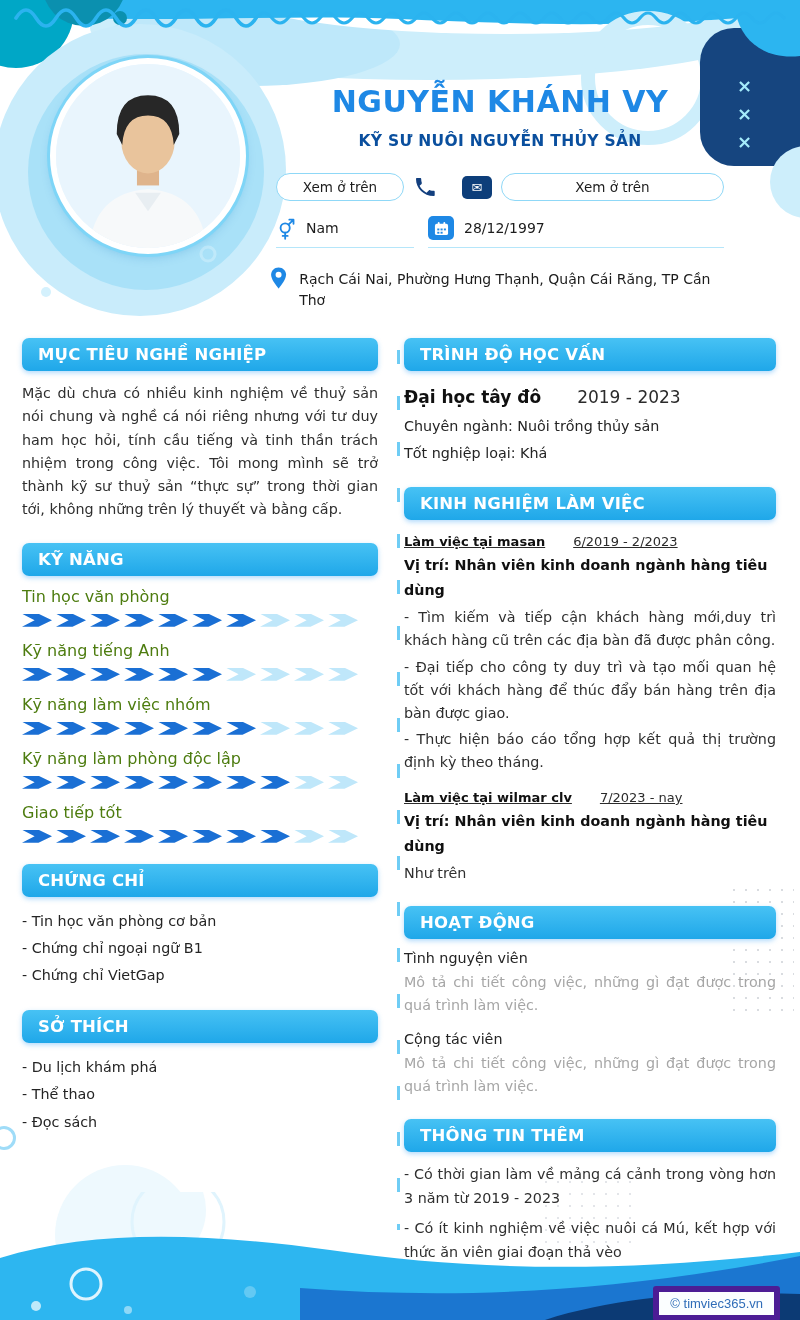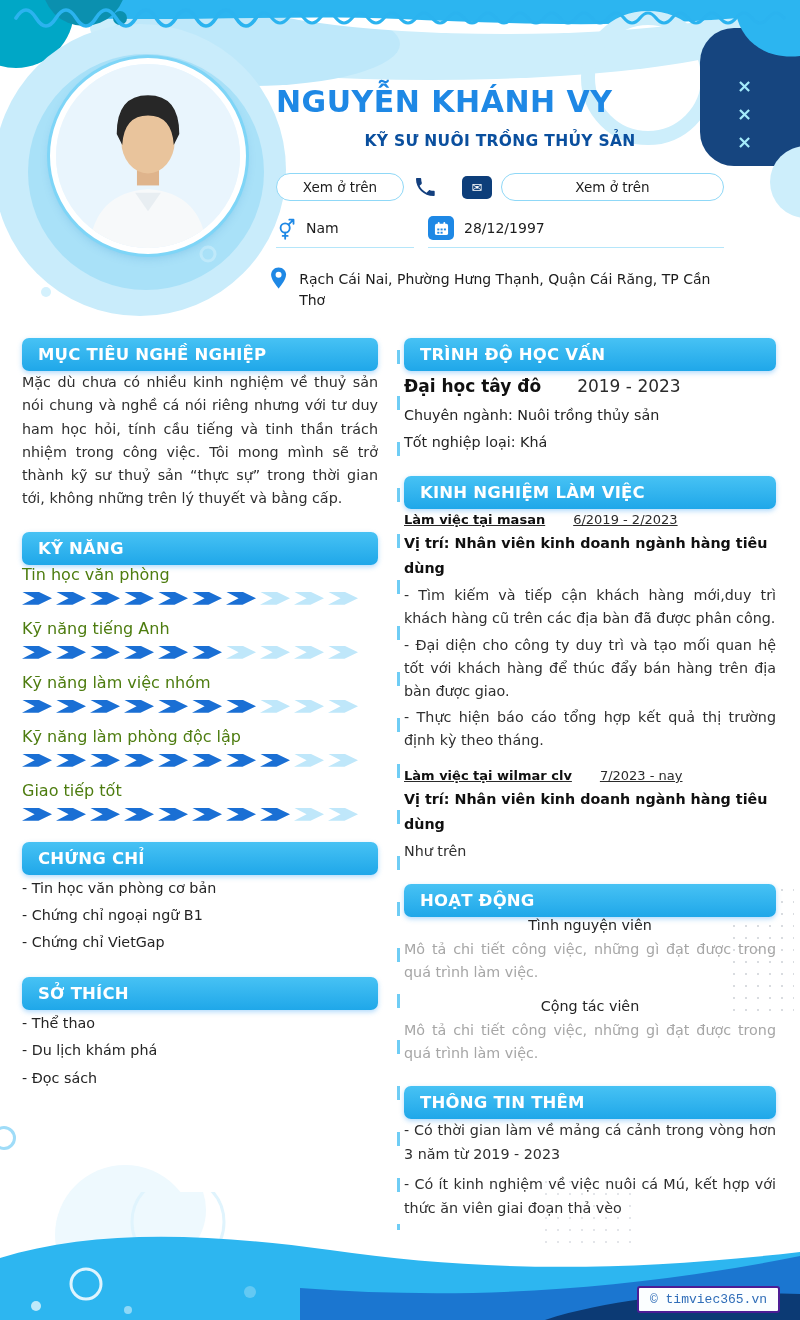--- a/index.html
+++ b/index.html
@@ -19,21 +19,21 @@
   .photo-wrap {
     position:absolute; left:50px; top:58px; width:196px; height:196px;
     border-radius:50%; border:6px solid #ffffff;
     box-shadow:0 0 0 3px #7ed5f7, 0 4px 10px rgba(40,130,200,.25);
     overflow:hidden; background:#eaf6fe; z-index:3;
   }
   .photo-wrap svg { width:100%; height:100%; display:block; }
 
   .head-text { position:absolute; left:276px; top:84px; width:448px; z-index:3; }
   .cand-name {
-    text-align:left; font-size:30px; font-weight:bold; color:#1e88e5;
+    text-align:center; font-size:30px; font-weight:bold; color:#1e88e5;
     letter-spacing:.5px;
   }
   .cand-title {
     text-align:center; font-size:15.5px; font-weight:bold; color:#0a4f9e;
     letter-spacing:.3px; margin-top:13px;
   }
   .c-row1 { display:flex; align-items:center; gap:9px; margin-top:23px; }
   .pill {
     border:1.5px solid #8fd8f7; border-radius:15px; background:#fff;
     font-size:13.5px; color:#1c1c1c; padding:5px 10px; text-align:center;
@@ -65,21 +65,21 @@
   .col-left  { left:22px;  width:356px; }
   .col-right { left:404px; width:372px; }
   .col-divider {
     position:absolute; left:397px; top:350px; height:880px; width:3px; z-index:1;
     background:repeating-linear-gradient(180deg,#6fcdf5 0 14px,transparent 14px 46px);
   }
   .section { margin-bottom:21px; }
   .sec-bar {
     background:linear-gradient(180deg,#47c2f4,#1fa7e9); color:#fff;
     font-weight:bold; font-size:16.5px; letter-spacing:.2px;
-    padding:7px 16px; border-radius:7px; 
+    padding:7px 16px; border-radius:7px; margin-bottom:11px;
     box-shadow:0 2px 5px rgba(33,150,243,.35);
   }
   .body-text { font-size:14.3px; line-height:1.63; text-align:justify; color:#2f2f2f; }
 
   .skill { margin-bottom:14px; }
   .skill-label { font-size:16px; margin-bottom:8px; color:#4d7c0f; }
   .skill-bar { display:flex; }
   .chev { width:30px; height:13px; margin-right:4px;
     clip-path:polygon(0 0,55% 0,100% 50%,55% 100%,0 100%,42% 50%); }
   .chev.on  { background:#1a6fd4; }
@@ -90,42 +90,42 @@
   .edu-line { display:flex; gap:36px; font-size:17px; line-height:1.85; }
   .bold { font-weight:bold; color:#101010; }
   .edu-plain { font-size:14.3px; line-height:1.85; color:#242424; }
 
   .job { margin-bottom:13px; }
   .job-head { display:flex; gap:28px; font-size:13px; line-height:1.7;text-decoration:underline; }
   .job-pos { font-weight:bold; color:#101010; font-size:14.3px; line-height:1.7; }
   .job-detail { font-size:14.3px; line-height:1.6; text-align:justify; margin:4px 0; color:#2f2f2f; }
 
   .act-entry { margin-bottom:15px; }
-  .act-role { font-size:14.3px; color:#242424; margin-bottom:5px;text-align:center; }
+  .act-role { font-size:14.3px; color:#242424; margin-bottom:5px; }
   .act-desc { font-size:14.3px; line-height:1.6; text-align:justify; color:#a6a6a6; }
 
   .info-item { font-size:14.3px; line-height:1.65; text-align:justify; margin-bottom:7px; color:#2f2f2f; }
 
   
   .dots {
     position:absolute; z-index:1; opacity:.55;
     background-image:radial-gradient(#b9bfc7 1.3px, transparent 1.4px);
     background-size:12px 12px;
   }
   .dots.d1 { left:728px; top:884px; width:66px; height:132px; }
   .dots.d2 { left:540px; top:1176px; width:96px; height:70px; opacity:.4; }
   .ring1 { position:absolute; left:-8px; top:1126px; width:24px; height:24px;
     border:3px solid #9fdcf8; border-radius:50%; z-index:0; }
   .bigfaint { position:absolute; left:55px; top:1165px; width:140px; height:140px;
     border-radius:50%; background:#eef9fe; z-index:0; }
 
   .copyright {
     position:absolute; right:20px; top:1286px; z-index:5;
-    background:#fbfeff; border:2px solid #4c1d95; border-radius:3px;
-    font-family:Liberation Mono, monospace;
+    background:#fbfeff; border:6px solid #4c1d95; border-radius:3px;
+    font-family:Liberation Sans, sans-serif;
     font-size:13px; color:#2f6db8; padding:4px 11px; text-decoration:none;
   }
 </style>
 </head>
 <body>
 
 <div class="page">
 
   <svg class="decor decor-top" width="800" height="320" viewBox="0 0 800 320">
     <ellipse cx="430" cy="28" rx="340" ry="52" fill="#cdeefb"></ellipse>
@@ -155,21 +155,21 @@
       <rect x="44" y="52" width="12" height="14" fill="#dfb48c"></rect>
       <path d="M18 100 Q21 70 50 68 Q79 70 82 100 Z" fill="#f7f9fa"></path>
       <path d="M43 70 L50 80 L57 70 Z" fill="#e8eef2"></path>
       <ellipse cx="50" cy="42" rx="14.5" ry="17.5" fill="#e9c49c"></ellipse>
       <path d="M33 38 Q33 17 50 17 Q67 17 67 38 L64 44 Q63 28 50 28 Q37 28 36 44 Z" fill="#272727"></path>
     </svg>
   </div>
 
   <div class="head-text">
     <div class="cand-name">NGUYỄN KHÁNH VY</div>
-    <div class="cand-title">KỸ SƯ NUÔI TRỒNG THỦY SẢN</div>
+    <div class="cand-title">KỸ SƯ NUÔI NGUYỄN THỦY SẢN</div>
 
     <div class="c-row1">
       <span class="pill p1">Xem ở trên</span>
       <svg class="icon-phone" viewBox="0 0 24 24">
         <path fill="#123f7e" d="M6.6 10.8c1.5 3 3.9 5.4 6.9 6.9l2.3-2.3c.3-.3.7-.4 1.1-.2 1.2.4 2.5.6 3.8.6.6 0 1 .4 1 1V20c0 .6-.4 1-1 1C10.6 21 3 13.4 3 4c0-.6.4-1 1-1h3.2c.6 0 1 .4 1 1 0 1.3.2 2.6.6 3.8.1.4 0 .8-.2 1.1L6.6 10.8z"></path>
       </svg>
       <span class="badge-env">✉</span>
       <span class="pill p2">Xem ở trên</span>
     </div>
 
@@ -311,22 +311,22 @@
       <div class="plain-list">
         <div>- Tin học văn phòng cơ bản</div>
         <div>- Chứng chỉ ngoại ngữ B1</div>
         <div>- Chứng chỉ VietGap</div>
       </div>
     </div>
 
     <div class="section">
       <div class="sec-bar">SỞ THÍCH</div>
       <div class="plain-list">
+        <div>- Du lịch khám phá</div>
         <div>- Thể thao</div>
-        <div>- Du lịch khám phá</div>
         <div>- Đọc sách</div>
       </div>
     </div>
   </div>
 
   <div class="col col-right">
 
     <div class="section">
       <div class="sec-bar">TRÌNH ĐỘ HỌC VẤN</div>
       <div class="edu-line">
@@ -340,21 +340,21 @@
     <div class="section">
       <div class="sec-bar">KINH NGHIỆM LÀM VIỆC</div>
 
       <div class="job">
         <div class="job-head">
           <span class="bold">Làm việc tại masan</span>
           <span>6/2019 - 2/2023</span>
         </div>
         <div class="job-pos">Vị trí: Nhân viên kinh doanh ngành hàng tiêu dùng</div>
         <div class="job-detail">- Tìm kiếm và tiếp cận khách hàng mới,duy trì khách hàng cũ trên các địa bàn đã được phân công.</div>
-        <div class="job-detail">- Đại diện cho công ty duy trì và tạo mối quan hệ tốt với khách hàng để thúc đẩy bán hàng trên địa bàn được giao.</div>
+        <div class="job-detail">- Đại tiếp cho công ty duy trì và tạo mối quan hệ tốt với khách hàng để thúc đẩy bán hàng trên địa bàn được giao.</div>
         <div class="job-detail">- Thực hiện báo cáo tổng hợp kết quả thị trường định kỳ theo tháng.</div>
       </div>
 
       <div class="job">
         <div class="job-head">
           <span class="bold">Làm việc tại wilmar clv</span>
           <span>7/2023 - nay</span>
         </div>
         <div class="job-pos">Vị trí: Nhân viên kinh doanh ngành hàng tiêu dùng</div>
         <div class="job-detail">Như trên</div>

